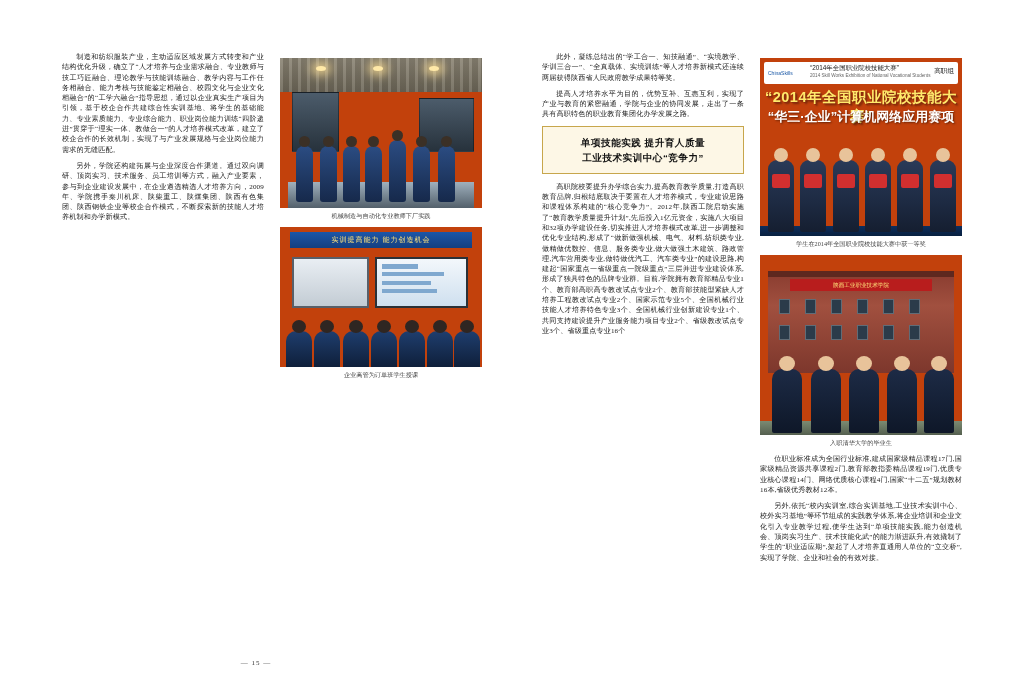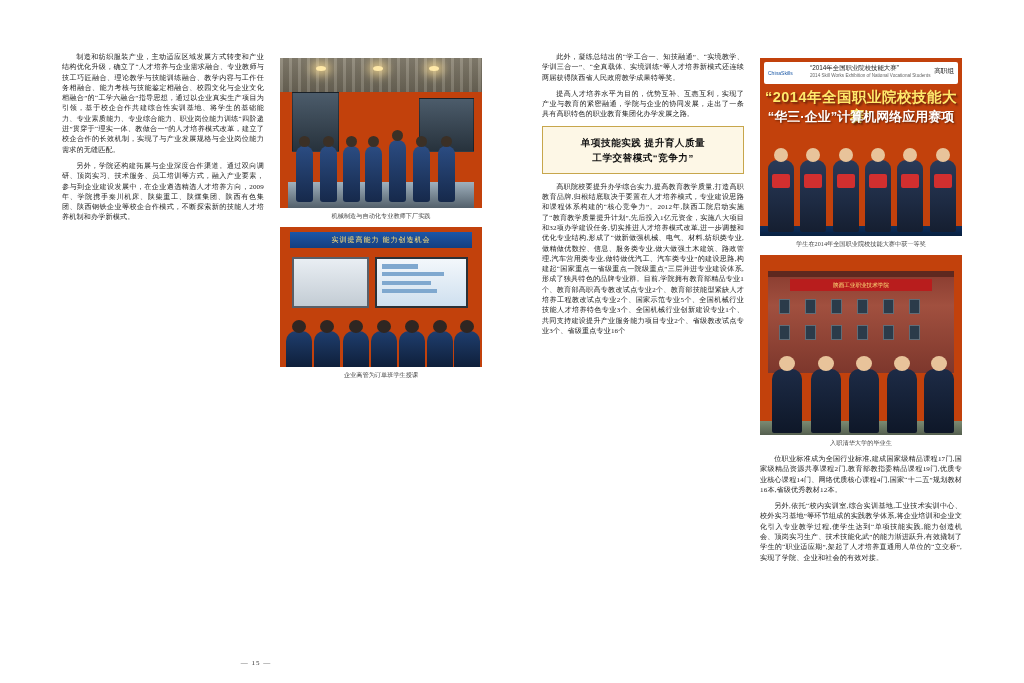--- a/index.html
+++ b/index.html
@@ -322,21 +322,21 @@
 
   <div class="page page-right">
     <div class="cols">
 
       <div class="col">
         <p class="body">此外，凝练总结出的“学工合一、知技融通”、“实境教学、学训三合一”、“全真载体、实境训练”等人才培养新模式还连续两届获得陕西省人民政府教学成果特等奖。</p>
         <p class="body">提高人才培养水平为目的，优势互补、互惠互利，实现了产业与教育的紧密融通，学院与企业的协同发展，走出了一条具有高职特色的职业教育集团化办学发展之路。</p>
 
         <div class="hlbox">
           <div class="l1">单项技能实践 提升育人质量</div>
-          <div class="l2">工学交替模式“竞争力”</div>
+          <div class="l2">工业技术实训中心“竞争力”</div>
         </div>
 
         <p class="body">高职院校要提升办学综合实力,提高教育教学质量,打造高职教育品牌,归根结底取决于要置在人才培养模式，专业建设思路和课程体系构建的“核心竞争力”。2012年,陕西工院启动实施了“教育教学质量提升计划”,先后投入1亿元资金，实施八大项目和32项办学建设任务,切实推进人才培养模式改革,进一步调整和优化专业结构,形成了“做新做强机械、电气、材料,纺织类专业,做精做优数控、信息、服务类专业,做大做强土木建筑、路政管理,汽车营用类专业,做特做优汽工、汽车类专业”的建设思路,构建起“国家重点一省级重点一院级重点”三层并进专业建设体系,形成了独具特色的品牌专业群。目前,学院拥有教育部精品专业1个、教育部高职高专教改试点专业2个、教育部技能型紧缺人才培养工程教改试点专业2个、国家示范专业5个、全国机械行业技能人才培养特色专业3个、全国机械行业创新建设专业1个、共同支持建设提升产业服务能力项目专业2个、省级教改试点专业3个、省级重点专业16个</p>
       </div>
 
       <div class="col">
 
         <div class="figure">
           <div class="frame photo-award">
             <div class="hdr">

